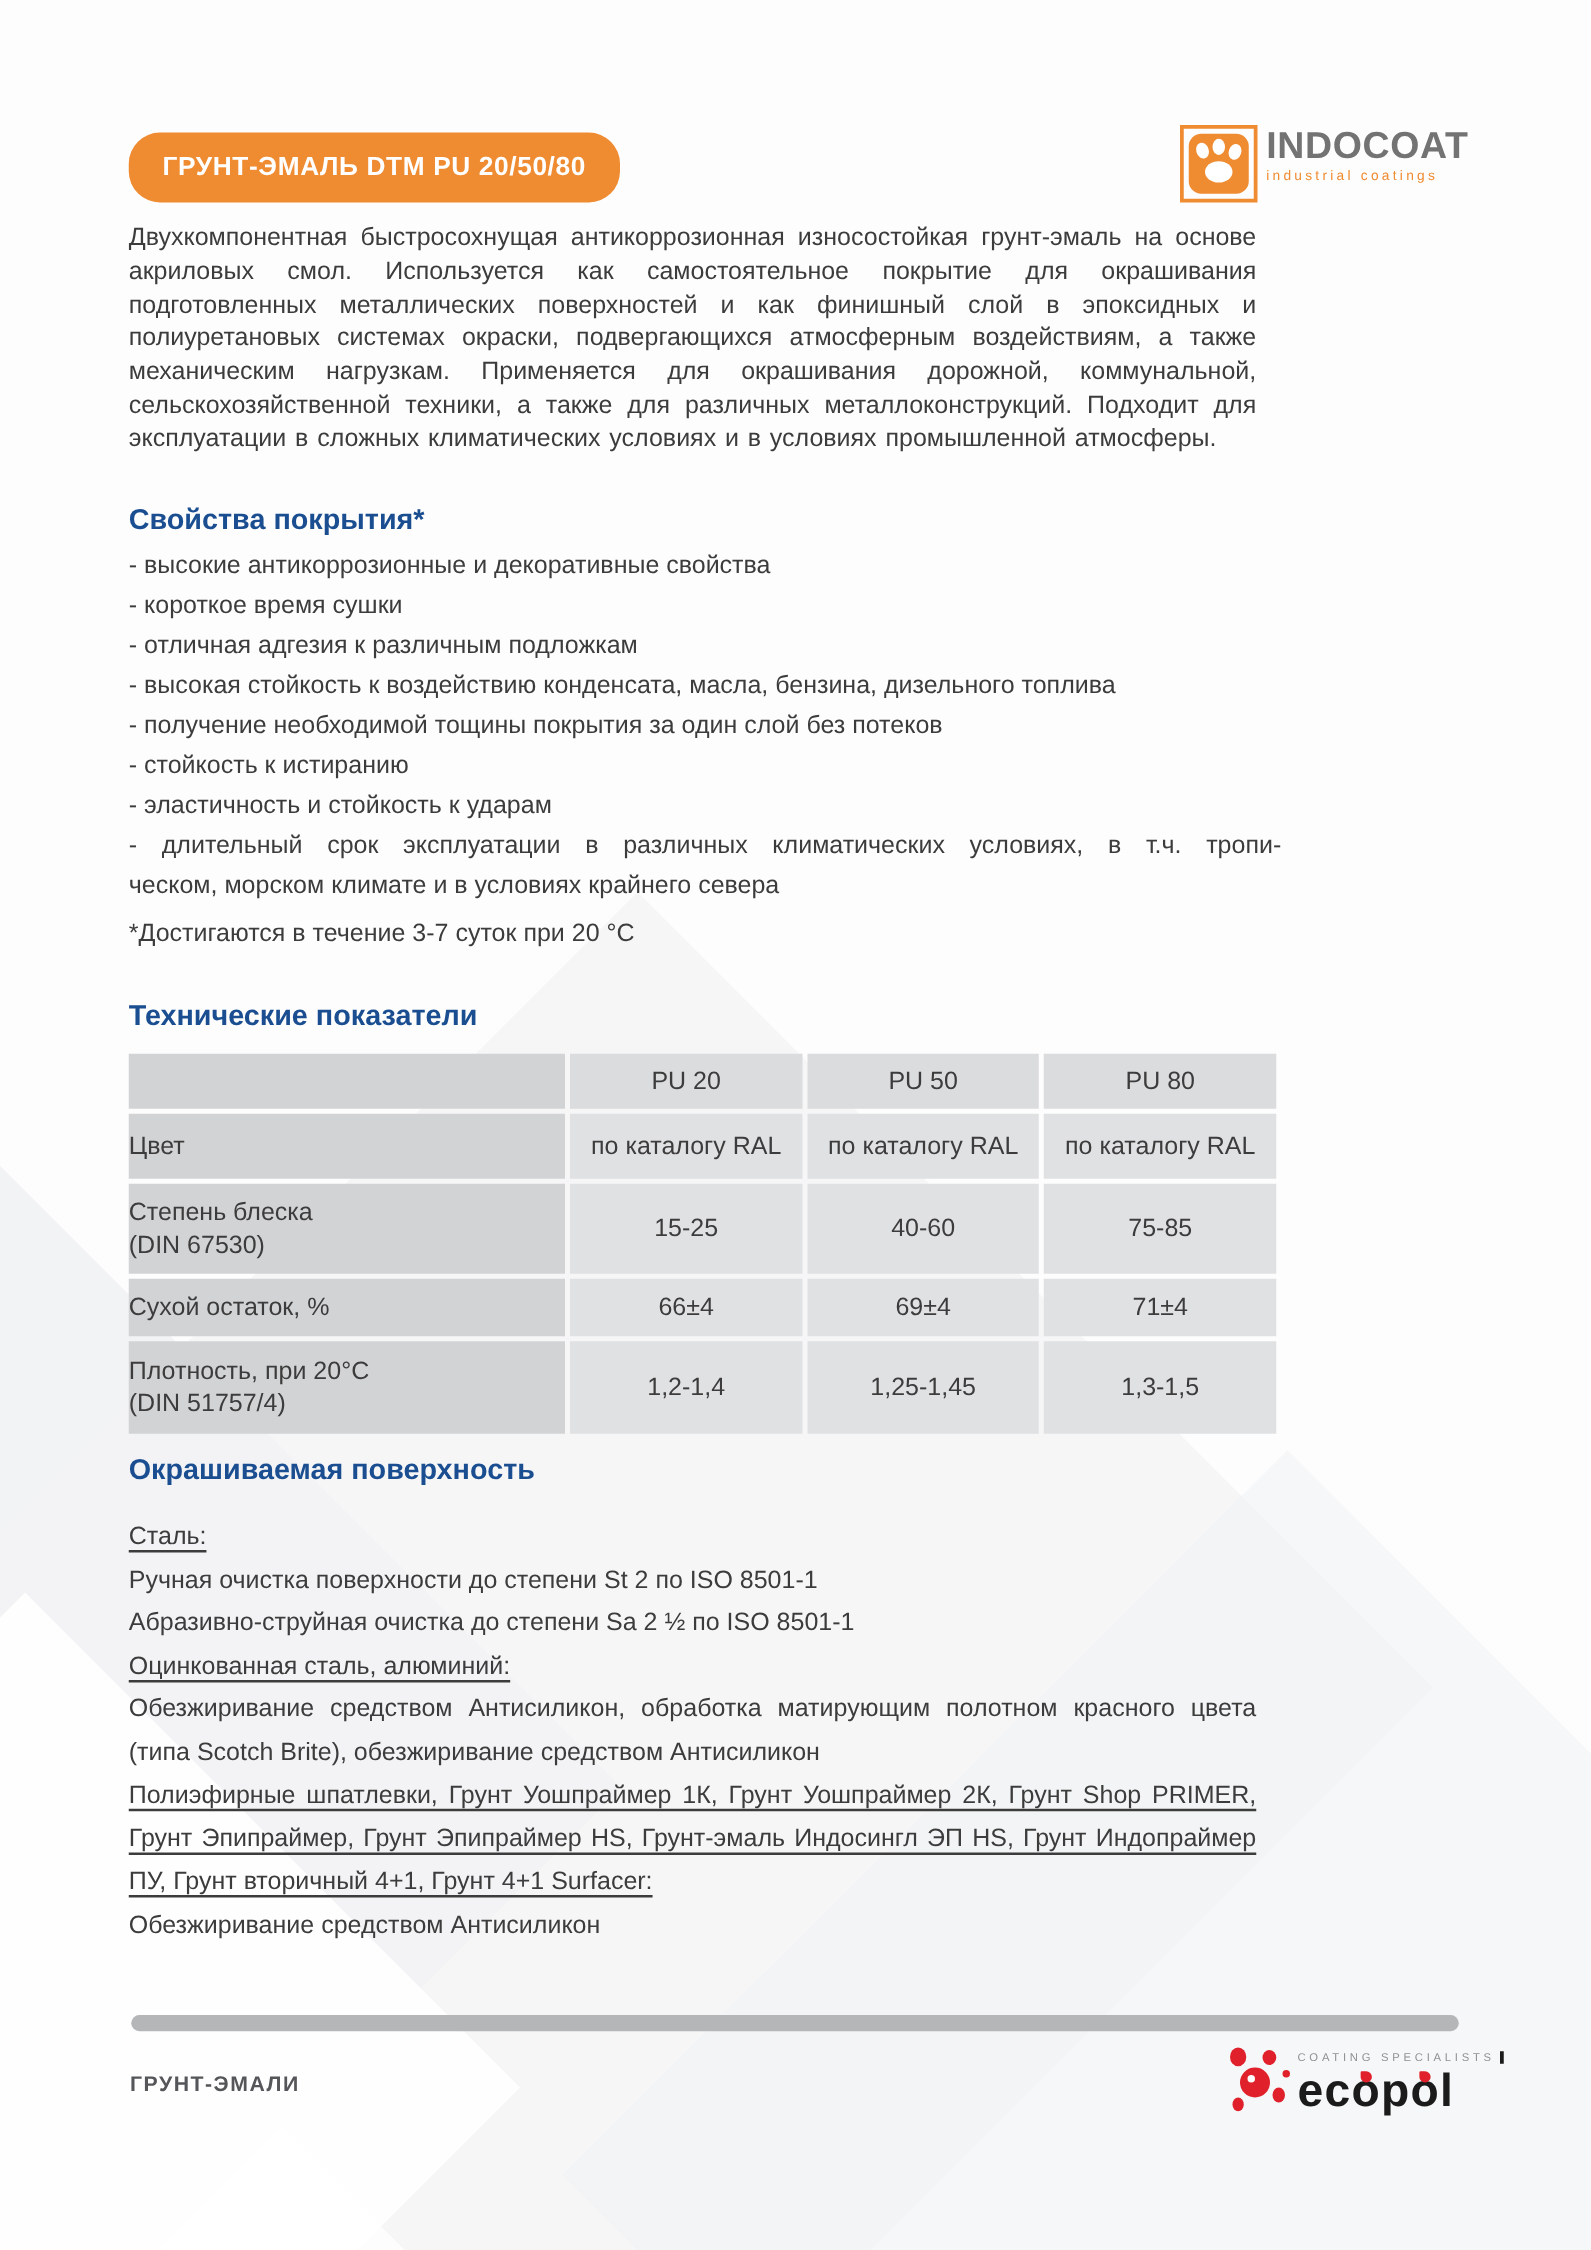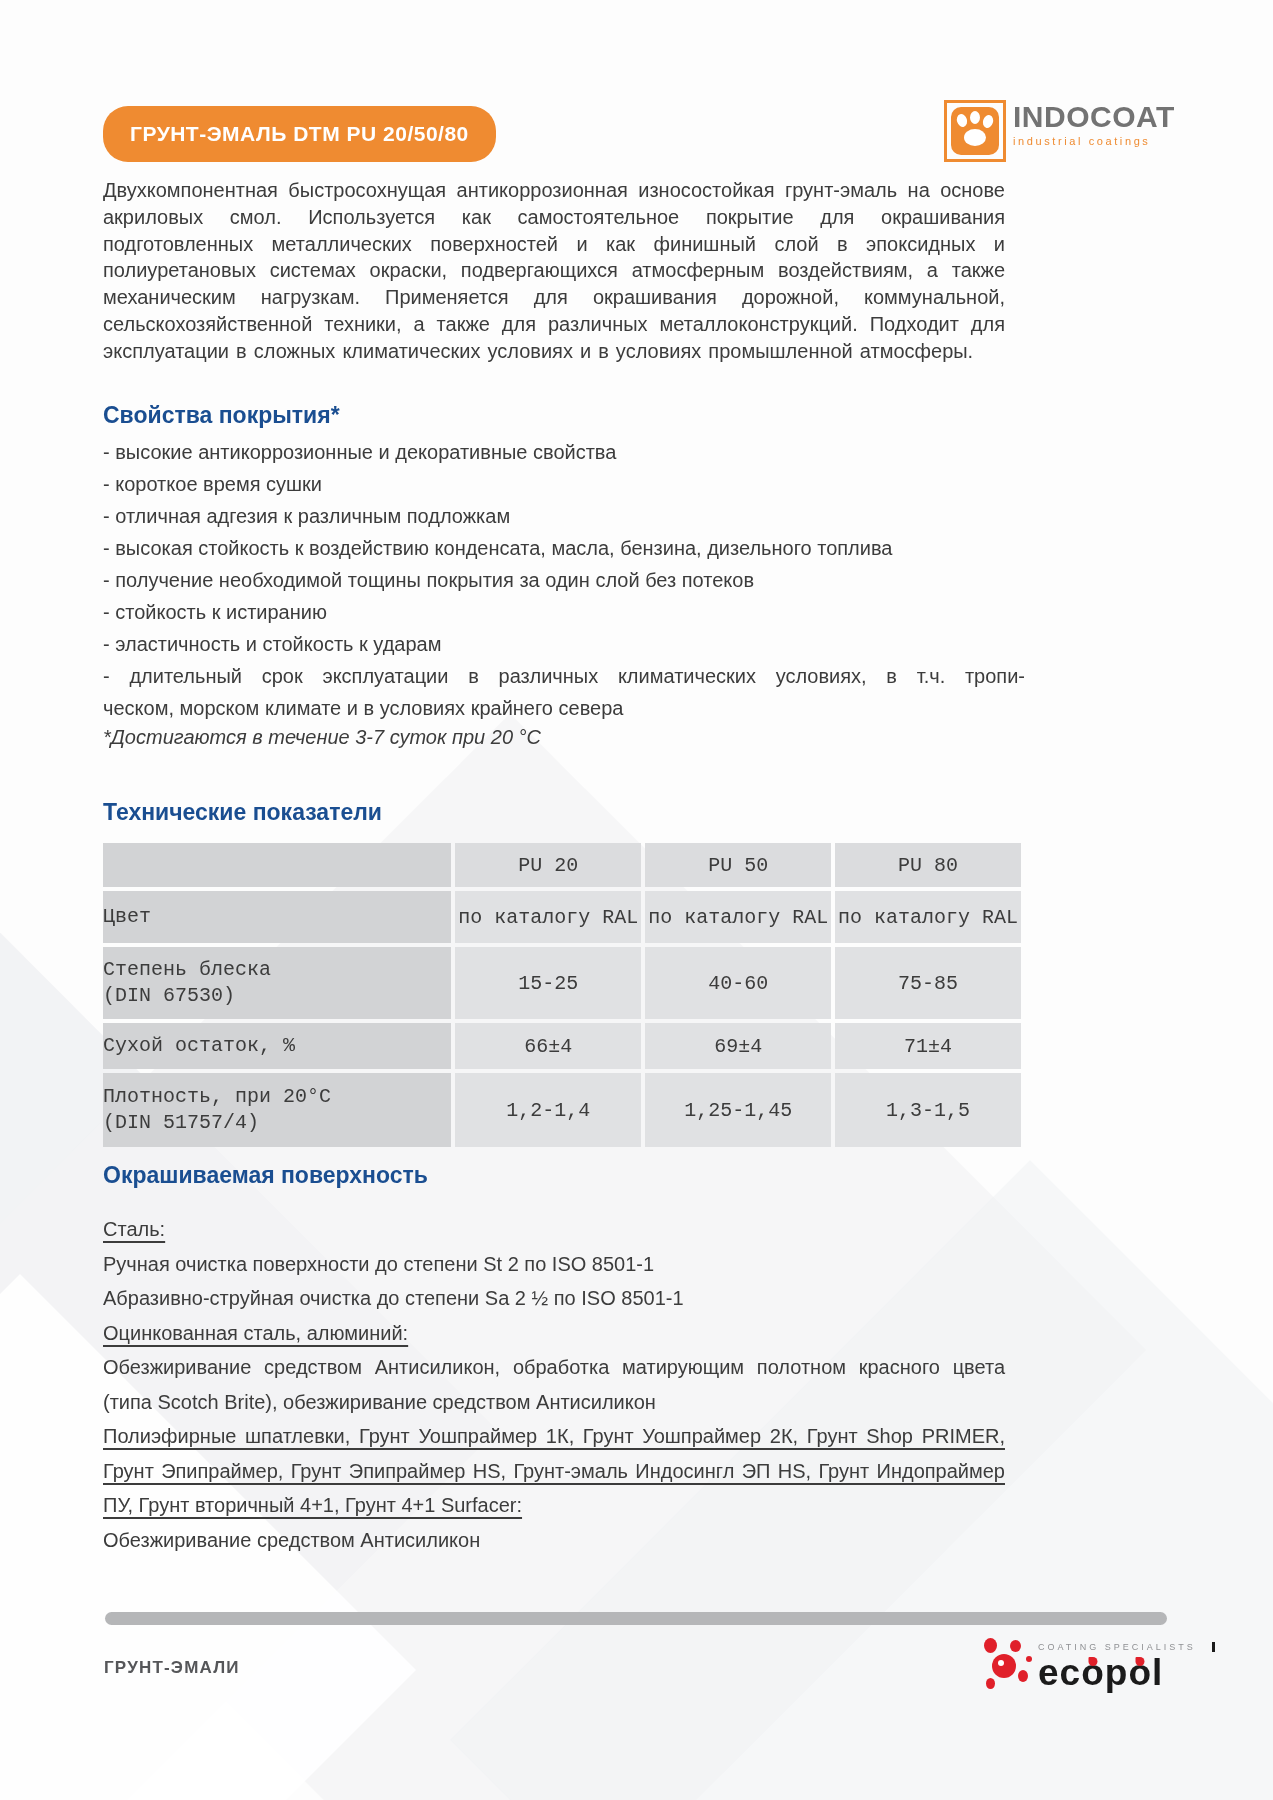--- a/index.html
+++ b/index.html
@@ -38,26 +38,26 @@
   #intro{
     position:absolute;left:103px;top:177px;width:902px;
     font-size:20px;line-height:26.8px;text-align:justify;word-spacing:1.5px;
   }
   .blue-h{font-size:23px;font-weight:bold;color:#1a4e91;line-height:30px;}
 
   
   #sec-props{position:absolute;left:103px;top:400px;width:922px;}
   #bullets{margin-top:6px;font-size:20px;line-height:32px;}
   .stretch{text-align:justify;text-align-last:justify;}
-  #props-note{margin-top:2px;font-style:italic;font-size:20px;}
+  #props-note{margin-top:12px;font-size:20px;}
 
   
   #sec-tech{position:absolute;left:103px;top:797px;width:922px;}
   #spec-table{border-collapse:separate;border-spacing:4px;margin-left:-4px;margin-top:12px;}
-  #spec-table td{font-size:20px;color:#3c3c3c;padding:0;font-family:Liberation Mono, monospace;}
+  #spec-table td{font-size:20px;color:#3c3c3c;padding:0;}
   td.lbl{background:#d2d3d5;width:364px;padding-left:28px;text-align:left;white-space:pre-line;line-height:26px;}
   td.hd {background:#dbdcde;width:192px;text-align:center;}
   td.val{background:#e0e1e3;width:192px;text-align:center;}
   tr.r-head td{height:44px;}
   tr.r1 td{height:52px;}
   tr.r2 td{height:72px;}
   tr.r3 td{height:46px;}
   tr.r4 td{height:74px;}
 
   
@@ -73,21 +73,21 @@
   .splat{position:absolute;left:0;top:2px;width:54px;height:62px;}
   .splat i{position:absolute;background:#e0202a;border-radius:50%;}
   .sp1{width:24px;height:24px;left:10px;top:16px;}
   .sp2{width:13px;height:15px;left:2px;top:0px;}
   .sp3{width:11px;height:12px;left:28px;top:2px;}
   .sp4{width:10px;height:12px;left:36px;top:32px;}
   .sp5{width:9px;height:11px;left:4px;top:40px;}
   .sp6{width:6px;height:6px;left:44px;top:18px;}
   .sp1 b{position:absolute;width:6px;height:6px;left:6px;top:6px;background:#ffffff;border-radius:50%;}
   .eco-right{position:absolute;left:56px;top:0;}
-  .eco-tagline{font-size:9px;letter-spacing:3px;color:#8f9093;white-space:nowrap;border-right:3px solid #1b1b1b;padding-right:16px;display:inline-block;line-height:10px;}
+  .eco-tagline{font-size:9px;letter-spacing:3px;color:#8f9093;white-space:nowrap;border-right:3px solid #1b1b1b;padding-right:4px;display:inline-block;line-height:10px;}
   .eco-word{font-size:37px;font-weight:bold;color:#1b1b1b;letter-spacing:1px;line-height:36px;margin-top:1px;}
   .eco-word .eo{position:relative;}
   .eco-word .eo::after{content:"";position:absolute;left:50%;top:5px;transform:translateX(-50%);
      width:9px;height:9px;background:#e0202a;border-radius:1px 50% 50% 50%;}
 </style>
 </head>
 <body>
 
 <div id="page">
 

